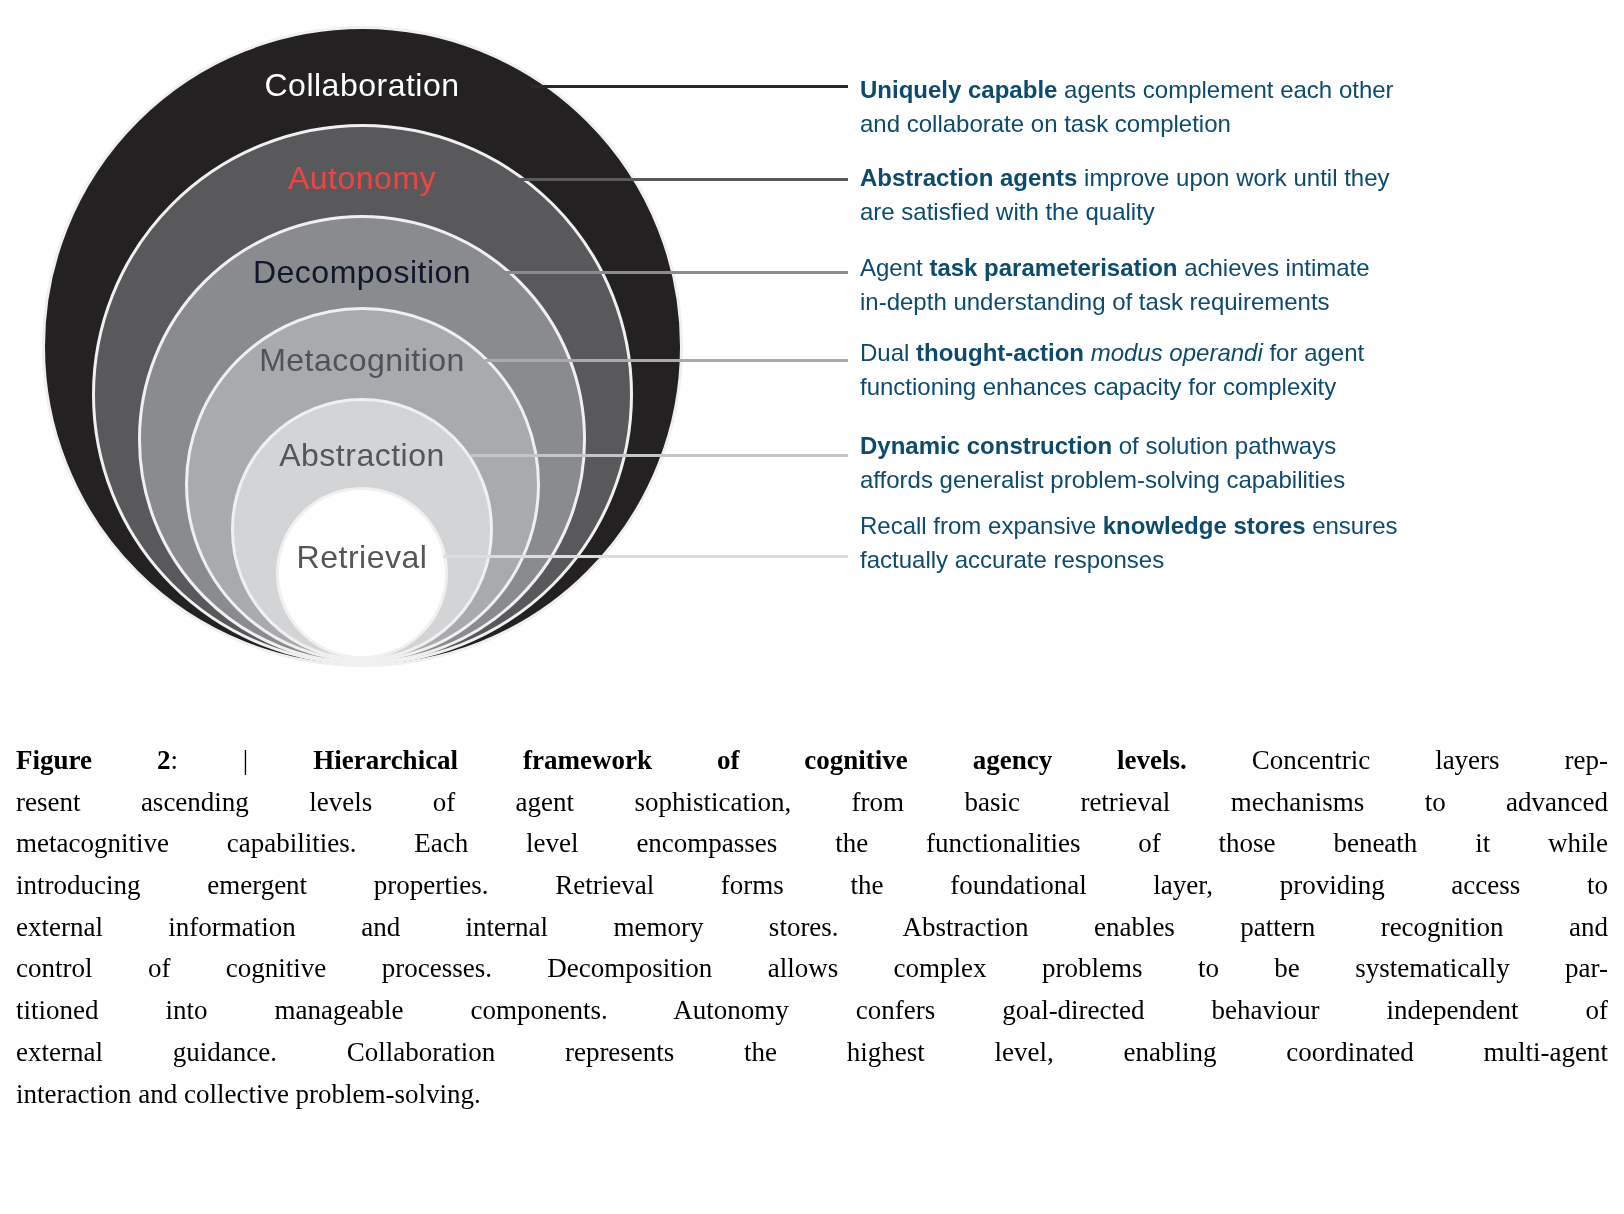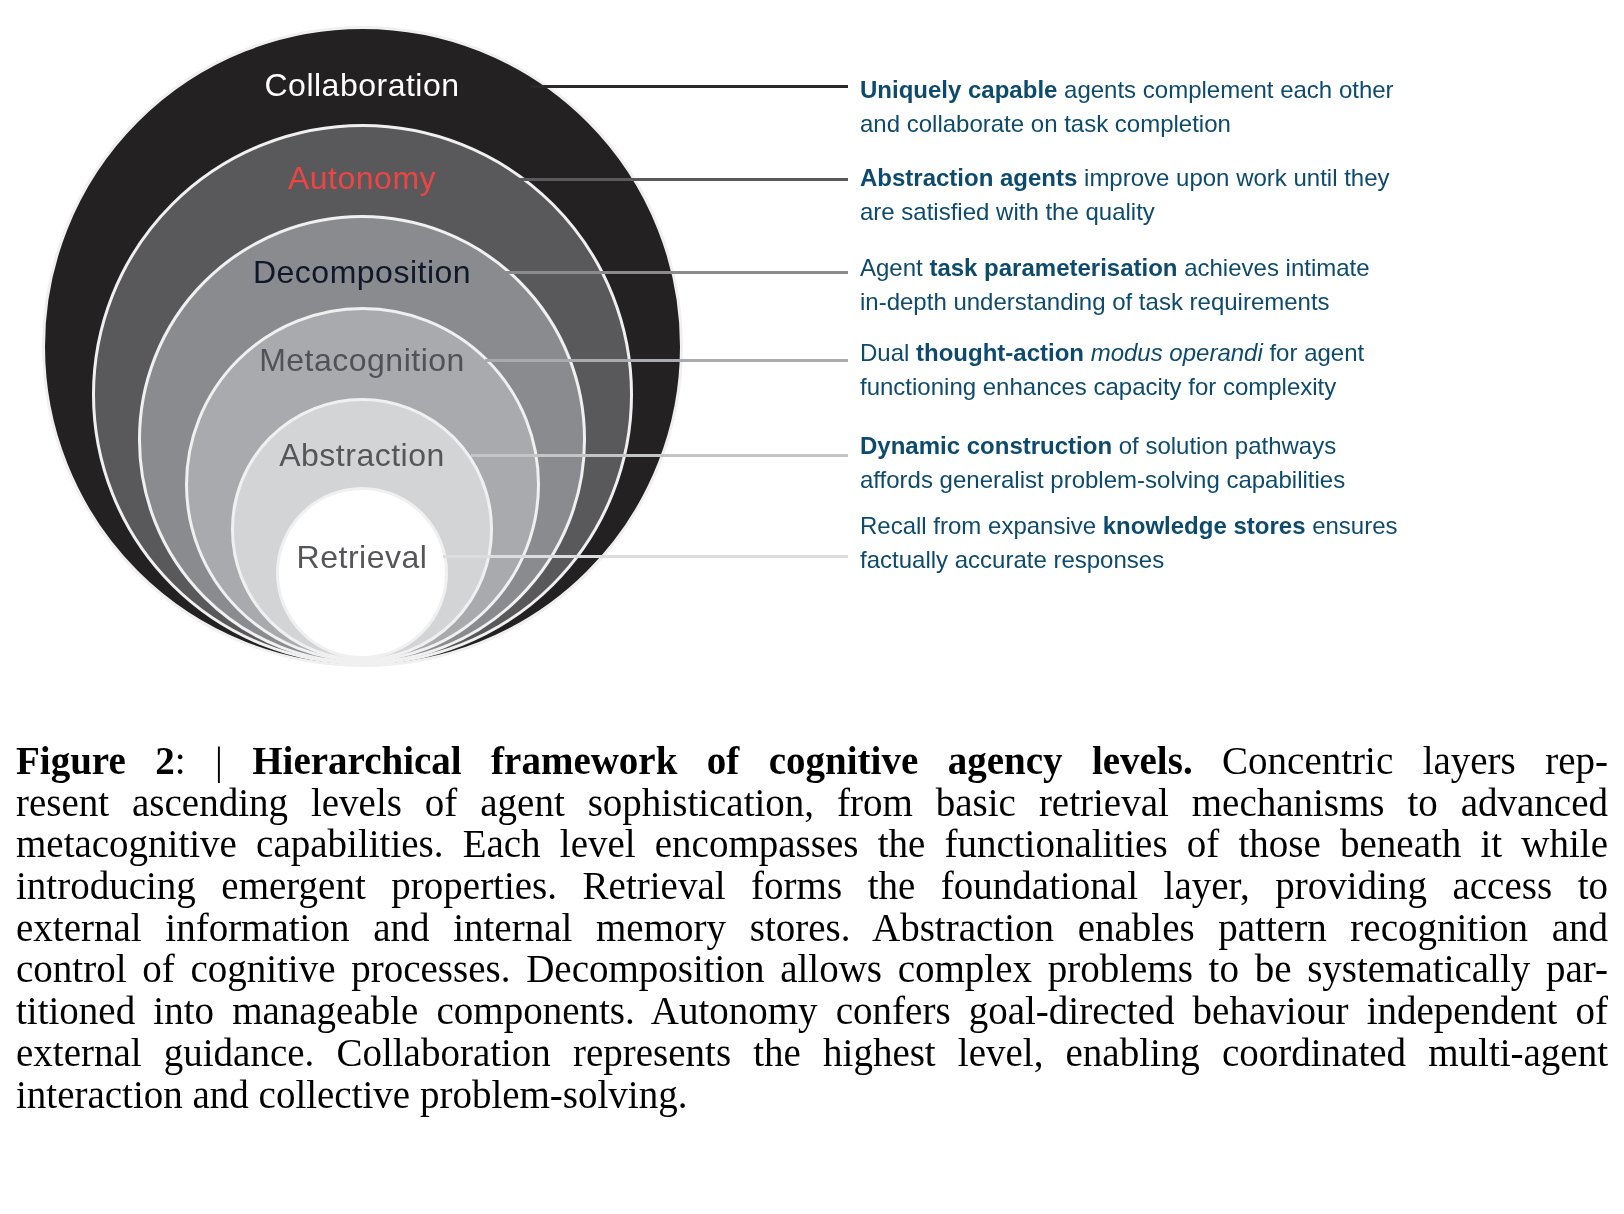--- a/index.html
+++ b/index.html
@@ -31,21 +31,21 @@
     line-height:34px;
   }
   .desc div { white-space:nowrap; }
   .b { font-weight:bold; }
   .i { font-style:italic; }
   .caption {
     position:absolute;
     left:16px; top:740px;
     width:1592px;
     font-family:"Liberation Serif", serif;
-    font-size:39px;
+    font-size:27px;
     color:#000000;
   }
   .cap-line {
     height:41.7px; line-height:41.7px;
     text-align:justify;
     text-align-last:justify;
   }
   .cap-line.last { text-align-last:left; }
 </style>
 </head>

